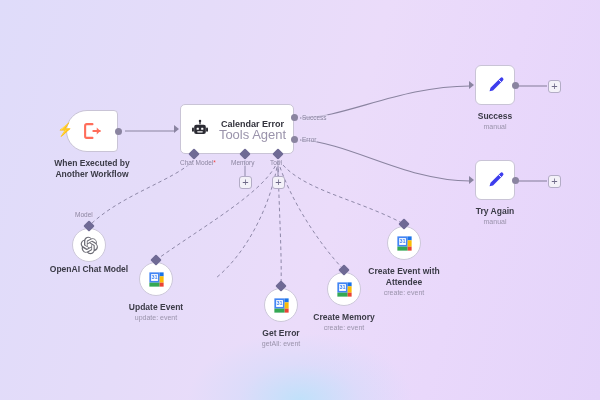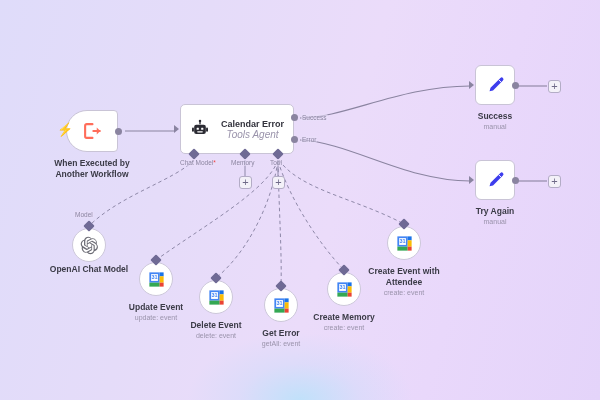--- a/index.html
+++ b/index.html
@@ -42,21 +42,21 @@
 
   
   #agent-node{left:180px;top:104px;width:114px;height:50px;}
   .agent-box{
     width:114px;height:50px;box-sizing:border-box;
     background:#fff;border:1px solid #c9c4d6;border-radius:5px;
     display:flex;align-items:center;padding-left:9px;gap:8px;
   }
   .agent-text{display:flex;flex-direction:column;align-items:center;flex:1;padding-right:6px;}
   .agent-title{font-size:9px;font-weight:700;color:#32323c;line-height:12px;}
-  .agent-sub{font-size:10px;color:#9a93ab;line-height:10px;font-style:italic;}
+  .agent-sub{font-size:13px;color:#9a93ab;line-height:10px;}
 
   
   .sq{
     width:40px;height:40px;box-sizing:border-box;
     background:#fff;border:1px solid #c9c4d6;border-radius:6px;
     display:flex;align-items:center;justify-content:center;
   }
   #success-node{left:475px;top:65px;width:40px;height:40px;}
   #tryagain-node{left:475px;top:160px;width:40px;height:40px;}
 
@@ -236,81 +236,65 @@
         <rect x="3" y="16" width="13" height="5" fill="#34a853"></rect>
         <rect x="16" y="16" width="5" height="5" fill="#ea4335"></rect>
         <rect x="5.2" y="5.2" width="8.6" height="8.6" fill="#fff"></rect>
         <text x="9.5" y="11.9" font-family="Liberation Sans, sans-serif" font-size="7" font-weight="bold" fill="#4285f4" text-anchor="middle">31</text>
       </svg>
     </div>
     <div class="nlabel" style="top:40px;text-align:center;">Update Event</div>
     <div class="nsub" style="top:51px;">update: event</div>
   </div>
 
-  <div class="node" id="delete-node">
+
+  <div class="node" id="getevents-node">
     <div class="diamond" style="left:13px;top:-6px;"></div>
     <div class="circ">
       <svg class="gcal" viewBox="0 0 24 24">
         <rect x="3" y="3" width="13" height="13" fill="#4285f4"></rect>
         <rect x="16" y="3" width="5" height="5" fill="#1a73e8"></rect>
         <rect x="16" y="8" width="5" height="8" fill="#fbbc04"></rect>
         <rect x="3" y="16" width="13" height="5" fill="#34a853"></rect>
         <rect x="16" y="16" width="5" height="5" fill="#ea4335"></rect>
         <rect x="5.2" y="5.2" width="8.6" height="8.6" fill="#fff"></rect>
         <text x="9.5" y="11.9" font-family="Liberation Sans, sans-serif" font-size="7" font-weight="bold" fill="#4285f4" text-anchor="middle">31</text>
       </svg>
     </div>
-    <div class="nlabel" style="top:40px;">Delete Event</div>
-    <div class="nsub" style="top:51px;">delete: event</div>
-  </div>
-
-  <div class="node" id="getevents-node">
+    <div class="nlabel" style="top:40px;">Get Error</div>
+    <div class="nsub" style="top:51px;">getAll: event</div>
+  </div>
+
+  <div class="node" id="createevent-node">
     <div class="diamond" style="left:13px;top:-6px;"></div>
     <div class="circ">
       <svg class="gcal" viewBox="0 0 24 24">
         <rect x="3" y="3" width="13" height="13" fill="#4285f4"></rect>
         <rect x="16" y="3" width="5" height="5" fill="#1a73e8"></rect>
         <rect x="16" y="8" width="5" height="8" fill="#fbbc04"></rect>
         <rect x="3" y="16" width="13" height="5" fill="#34a853"></rect>
         <rect x="16" y="16" width="5" height="5" fill="#ea4335"></rect>
         <rect x="5.2" y="5.2" width="8.6" height="8.6" fill="#fff"></rect>
         <text x="9.5" y="11.9" font-family="Liberation Sans, sans-serif" font-size="7" font-weight="bold" fill="#4285f4" text-anchor="middle">31</text>
       </svg>
     </div>
-    <div class="nlabel" style="top:40px;">Get Error</div>
-    <div class="nsub" style="top:51px;">getAll: event</div>
-  </div>
-
-  <div class="node" id="createevent-node">
+    <div class="nlabel" style="top:40px;">Create Memory</div>
+    <div class="nsub" style="top:51px;">create: event</div>
+  </div>
+
+  <div class="node" id="createattendee-node">
     <div class="diamond" style="left:13px;top:-6px;"></div>
     <div class="circ">
       <svg class="gcal" viewBox="0 0 24 24">
         <rect x="3" y="3" width="13" height="13" fill="#4285f4"></rect>
         <rect x="16" y="3" width="5" height="5" fill="#1a73e8"></rect>
         <rect x="16" y="8" width="5" height="8" fill="#fbbc04"></rect>
         <rect x="3" y="16" width="13" height="5" fill="#34a853"></rect>
         <rect x="16" y="16" width="5" height="5" fill="#ea4335"></rect>
         <rect x="5.2" y="5.2" width="8.6" height="8.6" fill="#fff"></rect>
         <text x="9.5" y="11.9" font-family="Liberation Sans, sans-serif" font-size="7" font-weight="bold" fill="#4285f4" text-anchor="middle">31</text>
       </svg>
     </div>
-    <div class="nlabel" style="top:40px;">Create Memory</div>
-    <div class="nsub" style="top:51px;">create: event</div>
-  </div>
-
-  <div class="node" id="createattendee-node">
-    <div class="diamond" style="left:13px;top:-6px;"></div>
-    <div class="circ">
-      <svg class="gcal" viewBox="0 0 24 24">
-        <rect x="3" y="3" width="13" height="13" fill="#4285f4"></rect>
-        <rect x="16" y="3" width="5" height="5" fill="#1a73e8"></rect>
-        <rect x="16" y="8" width="5" height="8" fill="#fbbc04"></rect>
-        <rect x="3" y="16" width="13" height="5" fill="#34a853"></rect>
-        <rect x="16" y="16" width="5" height="5" fill="#ea4335"></rect>
-        <rect x="5.2" y="5.2" width="8.6" height="8.6" fill="#fff"></rect>
-        <text x="9.5" y="11.9" font-family="Liberation Sans, sans-serif" font-size="7" font-weight="bold" fill="#4285f4" text-anchor="middle">31</text>
-      </svg>
-    </div>
     <div class="nlabel wrap" style="top:40px;">Create Event with Attendee</div>
     <div class="nsub" style="top:62px;">create: event</div>
   </div>
 
 </div>
 
 </body></html>

